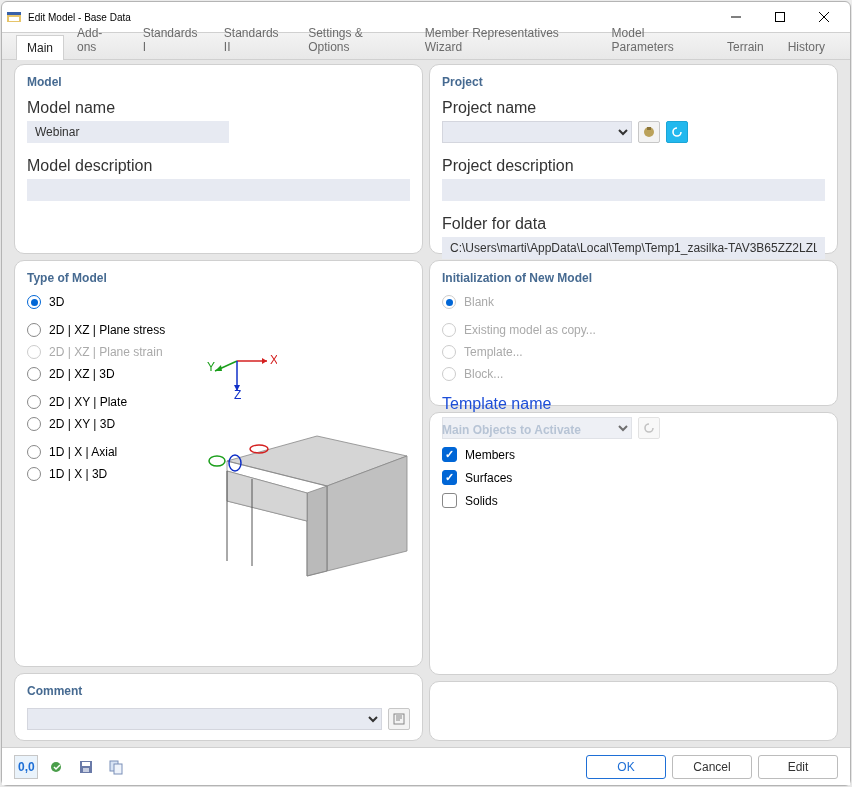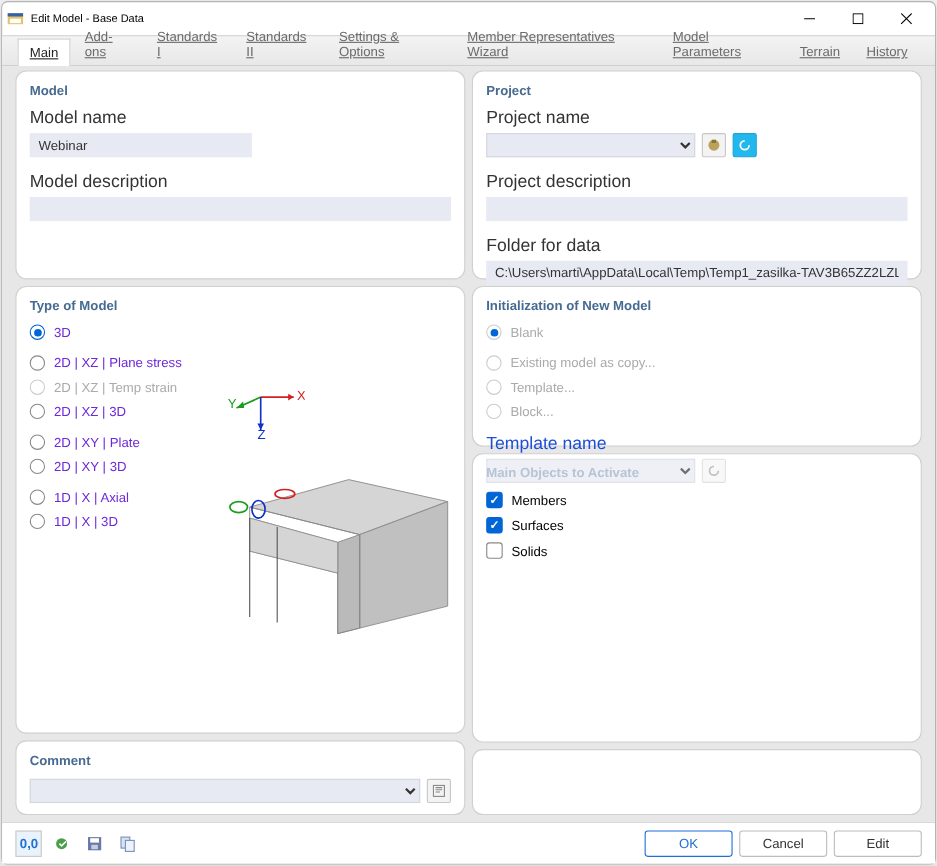--- a/index.html
+++ b/index.html
@@ -7,40 +7,40 @@
   
   .window { width: 850px; height: 785px; background: #fff; border: 1px solid #b4b4b4; border-radius: 6px; box-shadow: 0 4px 12px rgba(0,0,0,0.1); display: flex; flex-direction: column; margin: 1px; }
   
   .titlebar { height: 30px; display: flex; align-items: center; padding: 0 4px; }
   .titlebar-icon { width: 16px; height: 16px; margin-right: 6px; }
   .titlebar-title { flex: 1; font-size: 10px; color: #000; }
   .titlebar-btns { display: flex; }
   .titlebar-btn { width: 44px; height: 28px; display: flex; align-items: center; justify-content: center; color: #000; }
   
   .tabbar { height: 28px; display: flex; align-items: flex-end; padding: 0 14px; background: linear-gradient(#f3f3f3, #e8e8e8); border-top: 1px solid #d0d0d0; border-bottom: 1px solid #d0d0d0; gap: 2px; }
-  .tab { padding: 5px 10px; color: #6b6b6b; border: 1px solid transparent; border-bottom: none; text-decoration: underline; }
+  .tab { padding: 5px 10px; color: #6b6b6b; border: 1px solid transparent; border-bottom: none; }
   .tab.active { background: #fff; border-color: #d0d0d0; color: #222; position: relative; top: 1px; }
   
   .content { flex: 1; display: flex; gap: 6px; padding: 4px 12px 6px 12px; background: #e7e7e7; overflow: hidden; }
   .column { flex: 1; display: flex; flex-direction: column; gap: 6px; }
   
   .panel { background: #fff; border: 1px solid #d0d0d0; border-radius: 10px; padding: 10px 12px; }
   .panel-title { color: #466a91; font-weight: 600; font-size: 12px; margin-bottom: 10px; }
   .field-label { color: #333; font-size: 16px; margin-bottom: 4px; }
   .text-input { width: 100%; height: 22px; background: #e7eaf2; border: none; padding: 2px 8px; color: #333; font-size: 12px; }
   .text-input.wide { width: 202px; }
   .field-group { margin-bottom: 14px; }
   
   .radio-row { display: flex; align-items: center; gap: 8px; margin-bottom: 8px; }
   .radio-row.gap-top { margin-top: 14px; }
   .radio { appearance: none; width: 14px; height: 14px; border: 1px solid #888; border-radius: 50%; display: inline-flex; align-items: center; justify-content: center; }
   .radio:checked { border-color: #0066d6; }
   .radio:checked::after { content: ''; width: 7px; height: 7px; background: #0066d6; border-radius: 50%; display: block; }
   .radio:disabled { border-color: #ccc; }
-  .radio-label { color: #6d28d9; }
+  .radio-label { color: #000000; }
   .radio-label.disabled { color: #aaa; }
   
   .checkbox-row { display: flex; align-items: center; gap: 8px; margin-bottom: 8px; }
   .checkbox { appearance: none; width: 15px; height: 15px; border: 1px solid #888; border-radius: 3px; display: inline-flex; align-items: center; justify-content: center; }
   .checkbox:checked { background: #0066d6; border-color: #0066d6; }
   .checkbox:checked::after { content: '✓'; color: #fff; font-size: 11px; font-weight: bold; }
   
   .select { width: 190px; height: 22px; background: #e7eaf2; border: 1px solid #d4d6de; font-size: 12px; color: #333; }
   
   .type-panel { display: flex; gap: 20px; flex: 1; min-height: 0; }
@@ -130,21 +130,21 @@
               <div class="radio-row">
                 <input type="radio" name="modeltype" class="radio" checked="" style="">
                 <span class="radio-label">3D</span>
               </div>
               <div class="radio-row gap-top">
                 <input type="radio" name="modeltype" class="radio" style="">
                 <span class="radio-label">2D | XZ | Plane stress</span>
               </div>
               <div class="radio-row">
                 <input type="radio" name="modeltype" class="radio" disabled="" style="">
-                <span class="radio-label disabled">2D | XZ | Temp strain</span>
+                <span class="radio-label disabled">2D | XZ | Plane strain</span>
               </div>
               <div class="radio-row">
                 <input type="radio" name="modeltype" class="radio" style="">
                 <span class="radio-label">2D | XZ | 3D</span>
               </div>
               <div class="radio-row gap-top">
                 <input type="radio" name="modeltype" class="radio" style="">
                 <span class="radio-label">2D | XY | Plate</span>
               </div>
               <div class="radio-row">

